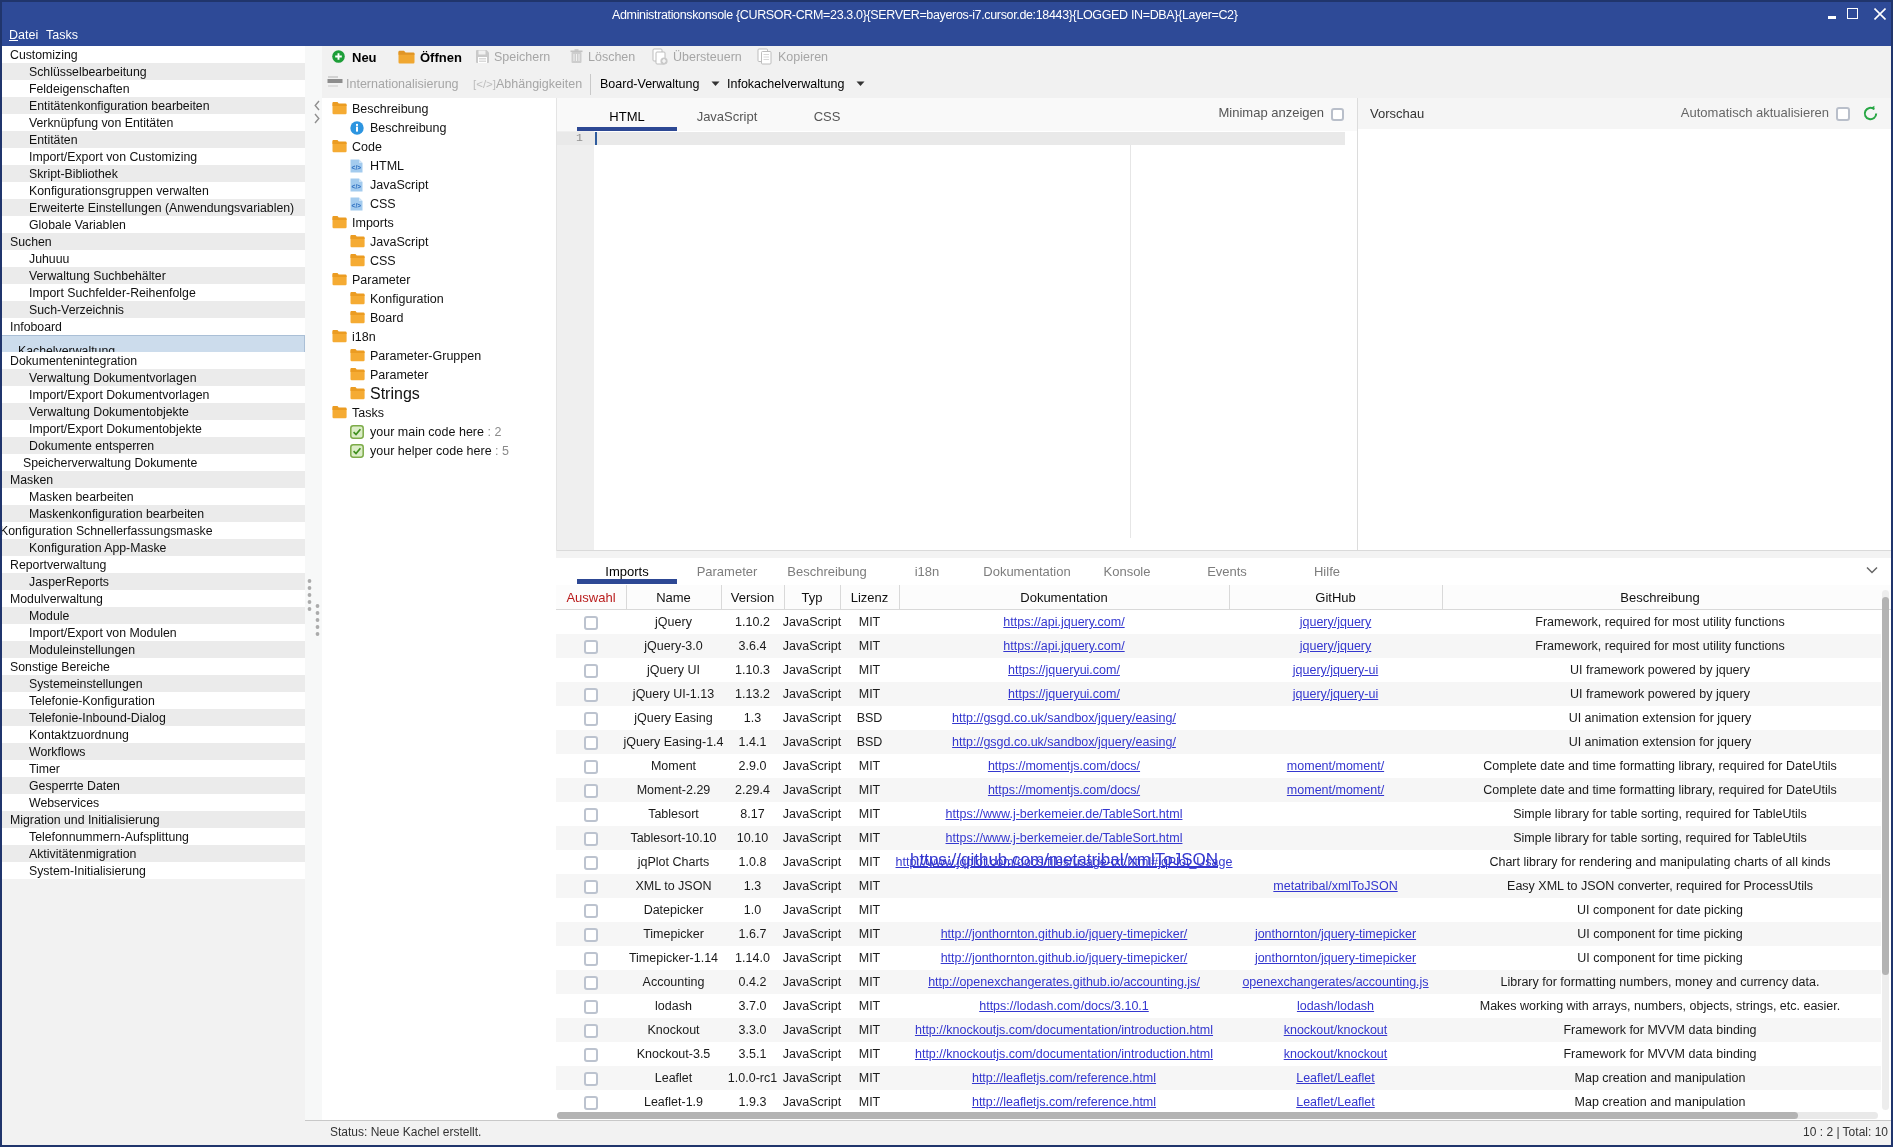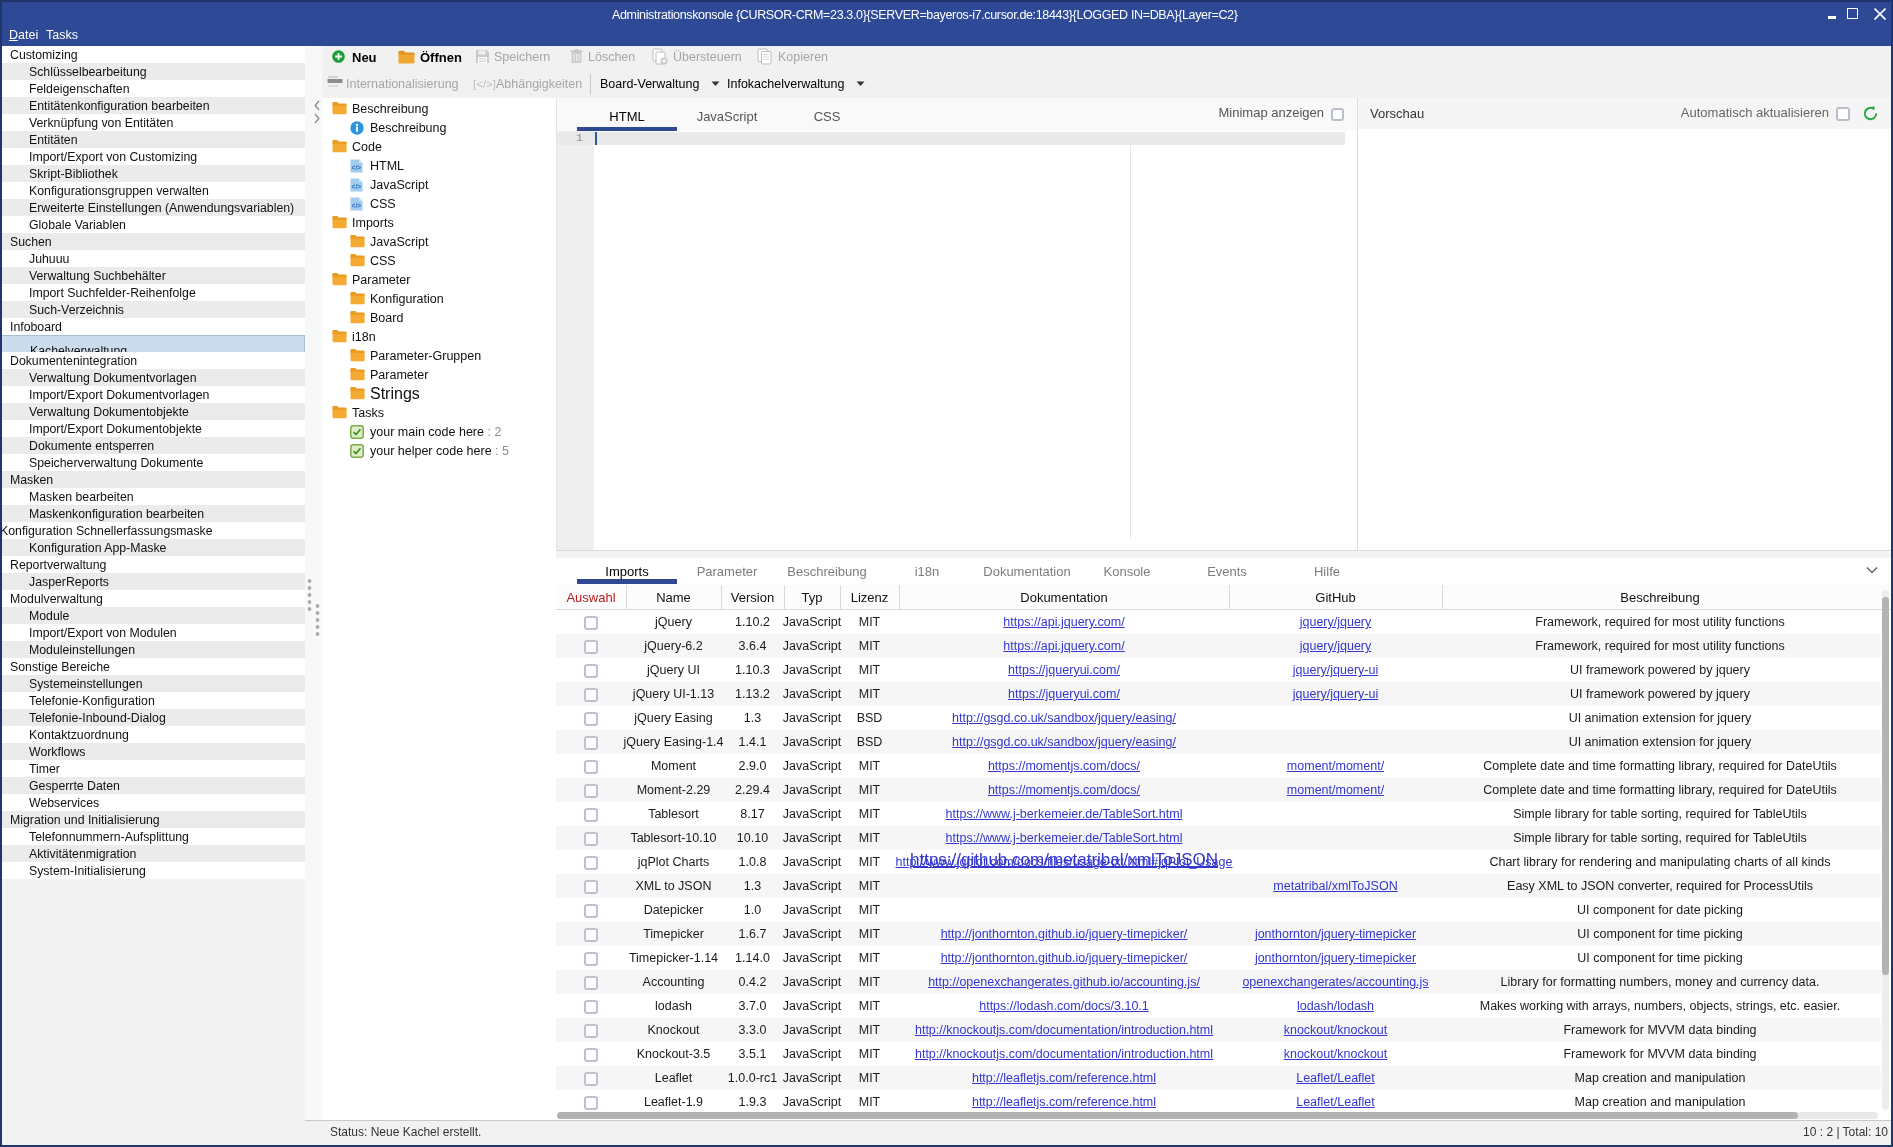--- a/index.html
+++ b/index.html
@@ -30,28 +30,28 @@
 <div class="a s12 lft" style="left:0;top:165px;width:305px;height:17px;background:#ebebeb;padding-left:29px">Skript-Bibliothek</div>
 <div class="a s12 lft" style="left:0;top:182px;width:305px;height:17px;background:#fff;padding-left:29px">Konfigurationsgruppen verwalten</div>
 <div class="a s12 lft" style="left:0;top:199px;width:305px;height:17px;background:#ebebeb;padding-left:29px">Erweiterte Einstellungen (Anwendungsvariablen)</div>
 <div class="a s12 lft" style="left:0;top:216px;width:305px;height:17px;background:#fff;padding-left:29px">Globale Variablen</div>
 <div class="a s12 lft" style="left:0;top:233px;width:305px;height:17px;background:#ebebeb;padding-left:10px">Suchen</div>
 <div class="a s12 lft" style="left:0;top:250px;width:305px;height:17px;background:#fff;padding-left:29px">Juhuuu</div>
 <div class="a s12 lft" style="left:0;top:267px;width:305px;height:17px;background:#ebebeb;padding-left:29px">Verwaltung Suchbehälter</div>
 <div class="a s12 lft" style="left:0;top:284px;width:305px;height:17px;background:#fff;padding-left:29px">Import Suchfelder-Reihenfolge</div>
 <div class="a s12 lft" style="left:0;top:301px;width:305px;height:17px;background:#ebebeb;padding-left:29px">Such-Verzeichnis</div>
 <div class="a s12 lft" style="left:0;top:318px;width:305px;height:17px;background:#fff;padding-left:10px">Infoboard</div>
-<div class="a s12 lft" style="left:0;top:335px;width:305px;height:31px;background:#ccdcec;border:1px solid #aabfd6;padding-left:29px">Kachelverwaltung</div>
+<div class="a s12 lft" style="left:0;top:335px;width:305px;height:31px;background:#ccdcec;border:1px solid #aabfd6;padding-left:17px">Kachelverwaltung</div>
 <div class="a s12 lft" style="left:0;top:352px;width:305px;height:17px;background:#fff;padding-left:10px">Dokumentenintegration</div>
 <div class="a s12 lft" style="left:0;top:369px;width:305px;height:17px;background:#ebebeb;padding-left:29px">Verwaltung Dokumentvorlagen</div>
 <div class="a s12 lft" style="left:0;top:386px;width:305px;height:17px;background:#fff;padding-left:29px">Import/Export Dokumentvorlagen</div>
 <div class="a s12 lft" style="left:0;top:403px;width:305px;height:17px;background:#ebebeb;padding-left:29px">Verwaltung Dokumentobjekte</div>
 <div class="a s12 lft" style="left:0;top:420px;width:305px;height:17px;background:#fff;padding-left:29px">Import/Export Dokumentobjekte</div>
 <div class="a s12 lft" style="left:0;top:437px;width:305px;height:17px;background:#ebebeb;padding-left:29px">Dokumente entsperren</div>
-<div class="a s12 lft" style="left:0;top:454px;width:305px;height:17px;background:#fff;padding-left:29px">Speicherverwaltung Dokumente</div>
+<div class="a s12 lft" style="left:0;top:454px;width:305px;height:17px;background:#fff;padding-left:23px">Speicherverwaltung Dokumente</div>
 <div class="a s12 lft" style="left:0;top:471px;width:305px;height:17px;background:#ebebeb;padding-left:10px">Masken</div>
 <div class="a s12 lft" style="left:0;top:488px;width:305px;height:17px;background:#fff;padding-left:29px">Masken bearbeiten</div>
 <div class="a s12 lft" style="left:0;top:505px;width:305px;height:17px;background:#ebebeb;padding-left:29px">Maskenkonfiguration bearbeiten</div>
 <div class="a s12 lft" style="left:0;top:522px;width:305px;height:17px;background:#fff;">Konfiguration Schnellerfassungsmaske</div>
 <div class="a s12 lft" style="left:0;top:539px;width:305px;height:17px;background:#ebebeb;padding-left:29px">Konfiguration App-Maske</div>
 <div class="a s12 lft" style="left:0;top:556px;width:305px;height:17px;background:#fff;padding-left:10px">Reportverwaltung</div>
 <div class="a s12 lft" style="left:0;top:573px;width:305px;height:17px;background:#ebebeb;padding-left:29px">JasperReports</div>
 <div class="a s12 lft" style="left:0;top:590px;width:305px;height:17px;background:#fff;padding-left:10px">Modulverwaltung</div>
 <div class="a s12 lft" style="left:0;top:607px;width:305px;height:17px;background:#ebebeb;padding-left:29px">Module</div>
 <div class="a s12 lft" style="left:0;top:624px;width:305px;height:17px;background:#fff;padding-left:29px">Import/Export von Modulen</div>
@@ -340,21 +340,21 @@
 <div class="a ctr t12" style="left:840px;top:610px;width:59px;height:24px">MIT</div>
 <div class="a ctr" style="left:899px;top:610px;width:330px;height:24px;font-size:12.5px;white-space:nowrap">
     <span style="color:#3437cf;text-decoration:underline">https://api.jquery.com/</span>
   </div>
 <div class="a ctr" style="left:1229px;top:610px;width:213px;height:24px;font-size:12.5px;white-space:nowrap">
     <span style="color:#3437cf;text-decoration:underline">jquery/jquery</span>
   </div>
 <div class="a ctr t12" style="left:1442px;top:610px;width:436px;height:24px">Framework, required for most utility functions</div>
 <div class="a" style="left:556px;top:634px;width:1325px;height:24px;background:#f6f6f6"></div>
 <div class="a" style="left:584px;top:640px;width:14px;height:14px;background:#fff;border:2px solid #bcc3cf;border-radius:3px"></div>
-<div class="a ctr t12" style="left:626px;top:634px;width:95px;height:24px">jQuery-6.2</div>
+<div class="a ctr t12" style="left:626px;top:634px;width:95px;height:24px">jQuery-3.0</div>
 <div class="a ctr t12" style="left:721px;top:634px;width:63px;height:24px">3.6.4</div>
 <div class="a ctr t12" style="left:784px;top:634px;width:56px;height:24px">JavaScript</div>
 <div class="a ctr t12" style="left:840px;top:634px;width:59px;height:24px">MIT</div>
 <div class="a ctr" style="left:899px;top:634px;width:330px;height:24px;font-size:12.5px;white-space:nowrap">
     <span style="color:#3437cf;text-decoration:underline">https://api.jquery.com/</span>
   </div>
 <div class="a ctr" style="left:1229px;top:634px;width:213px;height:24px;font-size:12.5px;white-space:nowrap">
     <span style="color:#3437cf;text-decoration:underline">jquery/jquery</span>
   </div>
 <div class="a ctr t12" style="left:1442px;top:634px;width:436px;height:24px">Framework, required for most utility functions</div>

